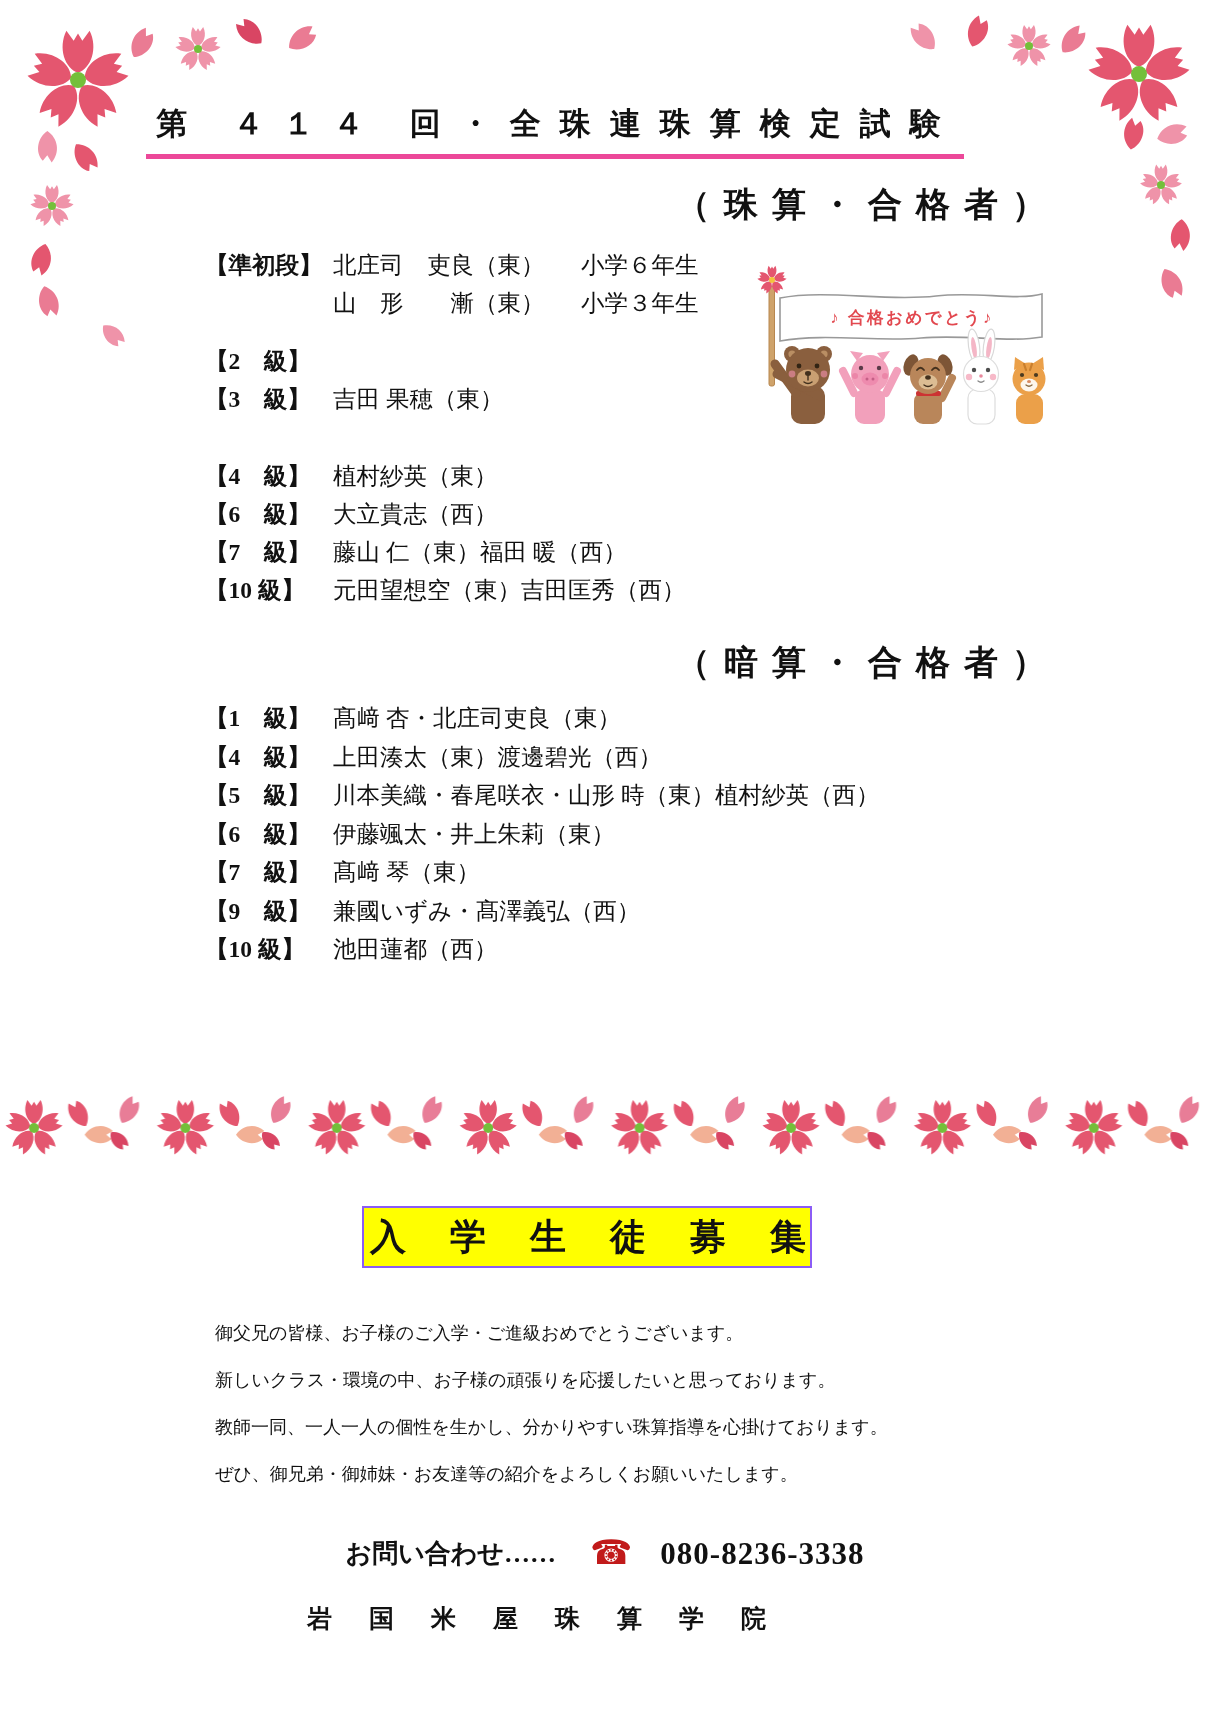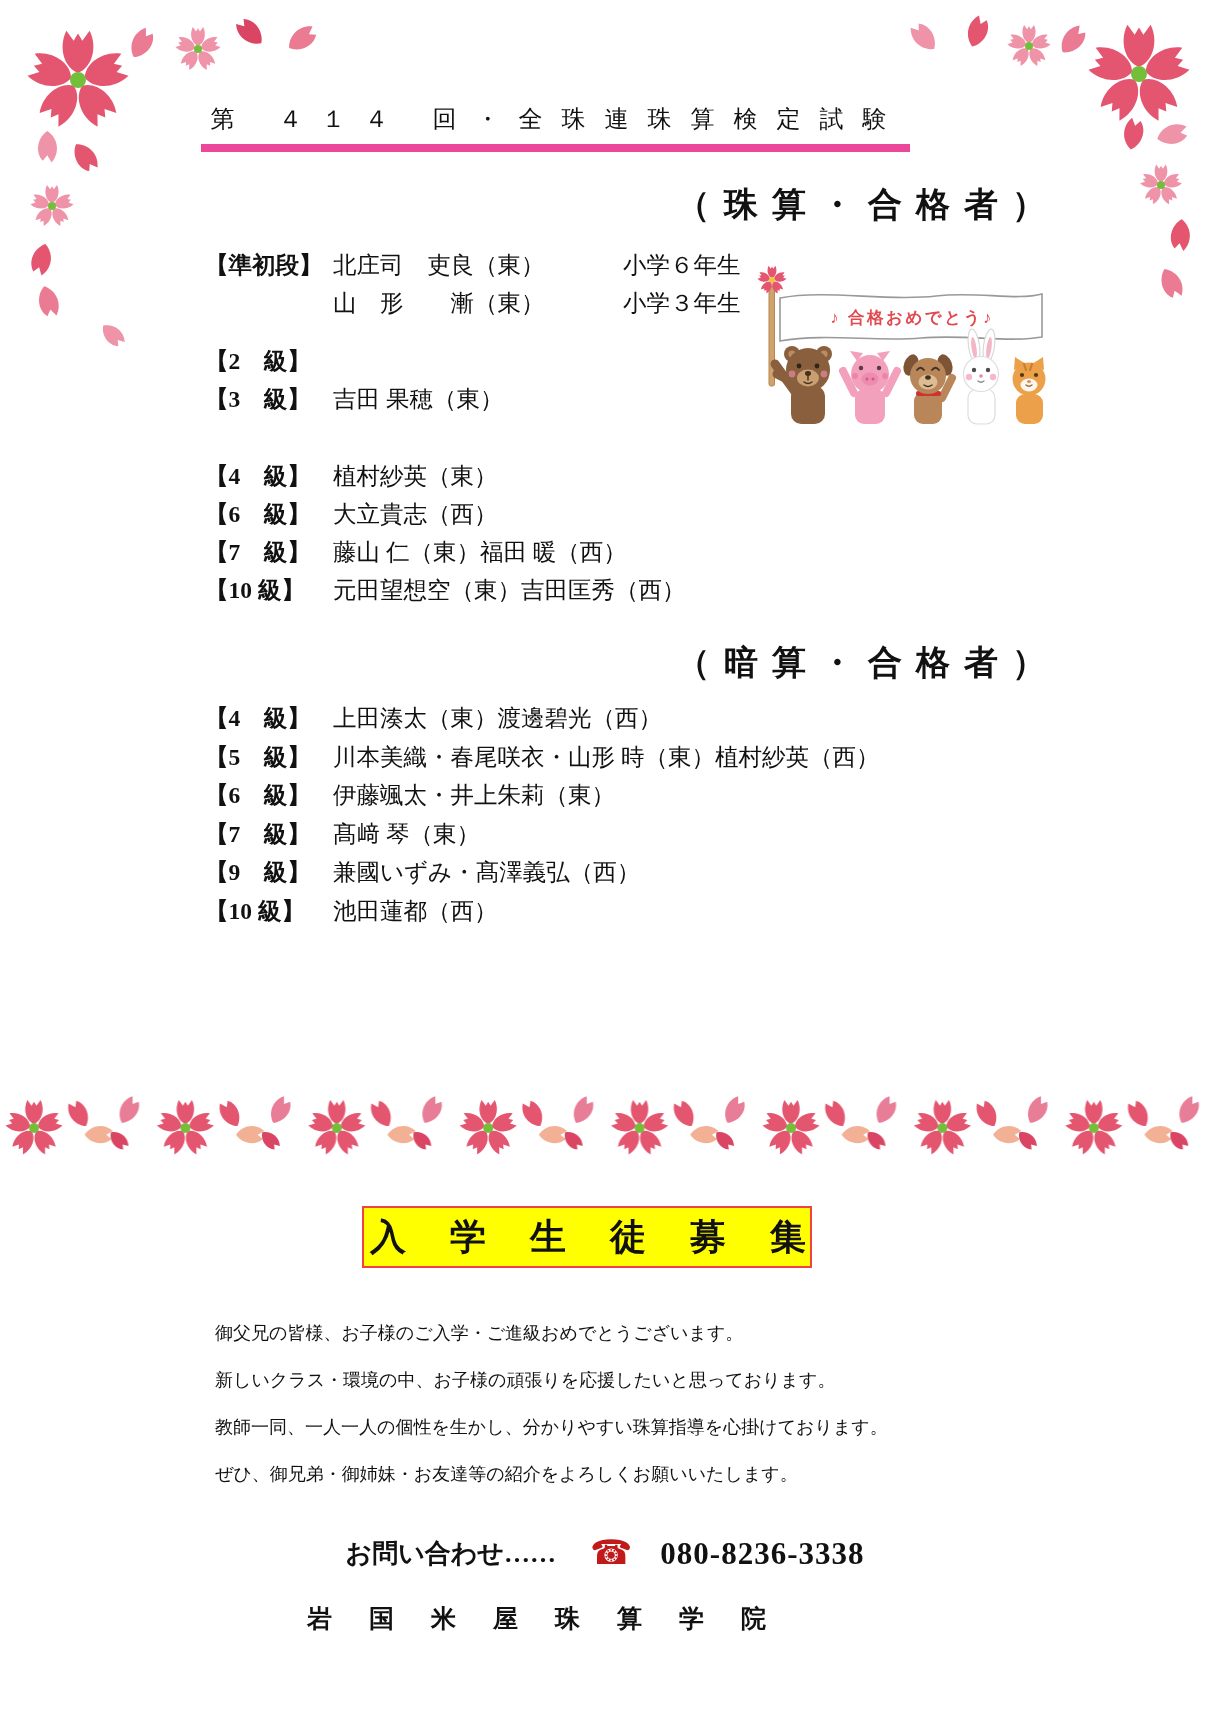--- a/index.html
+++ b/index.html
@@ -5,46 +5,46 @@
   html,body{margin:0;padding:0}
   body{
     width:1211px;height:1718px;position:relative;background:#fff;
     font-family:"Liberation Serif","DejaVu Serif",serif;color:#111;overflow:hidden;
   }
   .abs{position:absolute}
 
   
   .title-wrap{top:103px;left:0;width:1110px;text-align:center}
   .doc-title{
-    display:inline-block;font-size:24px;font-weight:400;letter-spacing:19px;
-    border-bottom:8px solid #ec4899;padding:0 4px 9px 10px;white-space:nowrap;
+    display:inline-block;font-size:31px;font-weight:700;letter-spacing:19px;
+    border-bottom:5px solid #ec4899;padding:0 4px 9px 10px;white-space:nowrap;
   }
 
   
   .sec-heading{width:1060px;text-align:right;font-size:34px;font-weight:700;letter-spacing:14px;white-space:nowrap}
   #shuzan-heading{top:182px}
   #anzan-heading{top:640px}
 
   
   .list{left:205px;font-size:23.5px}
   #shuzan-list{top:246px}
   #anzan-list{top:699px}
   .row{display:flex;height:38px;align-items:center;white-space:nowrap}
   #anzan-list .row{height:38.5px}
   .row .label{font-weight:700;width:128px;flex:0 0 auto}
   .row .names{flex:0 0 auto}
   .row .names.w-fixed{width:248px}
-  .row .note{margin-left:42px}
+  .row .note{}
   .gap-sm{margin-top:20px}
   .gap-md{margin-top:39px}
 
   
   .recruit-box{
     top:1206px;left:362px;width:450px;height:62px;box-sizing:border-box;
-    background:#ffff00;border:2px solid #ef4444;display:flex;align-items:center;
+    background:#ffff00;border:2px solid #8b5cf6;display:flex;align-items:center;
     font-size:36px;font-weight:700;letter-spacing:44px;padding-left:6px;white-space:nowrap;overflow:hidden;
   }
 
   
   .paragraphs{top:1310px;left:215px;font-size:18px;line-height:47px;white-space:nowrap}
 
   
   .contact{top:1536px;left:0;width:1210px;display:flex;justify-content:center;align-items:flex-start}
   .contact .c-label{font-size:26px;font-weight:700}
   .contact .phone-glyph{font-size:34px;color:#c11a1a;margin:0 28px 0 34px;line-height:1}
@@ -227,20 +227,24 @@
       <circle cx="300" cy="117" r="2.1" fill="#4a3a20"></circle>
     <ellipse cx="293" cy="123.5" rx="2" ry="1.6" fill="#d98a5f"></ellipse>
     <path d="M290,127 Q293,129.5 296,127" stroke="#8a6a42" stroke-width="1.3" fill="none" stroke-linecap="round"></path>
   </g>
 </svg>
 
 <div class="abs sec-heading" id="anzan-heading">（暗算・合格者）</div>
 
 <div class="abs list" id="anzan-list">
   <div class="row">
+    <span class="label">【1　級】</span>
+    <span class="names">髙﨑 杏・北庄司吏良（東）</span>
+  </div>
+  <div class="row">
     <span class="label">【4　級】</span>
     <span class="names">上田湊太（東）渡邊碧光（西）</span>
   </div>
   <div class="row">
     <span class="label">【5　級】</span>
     <span class="names">川本美織・春尾咲衣・山形 時（東）植村紗英（西）</span>
   </div>
   <div class="row">
     <span class="label">【6　級】</span>
     <span class="names">伊藤颯太・井上朱莉（東）</span>

